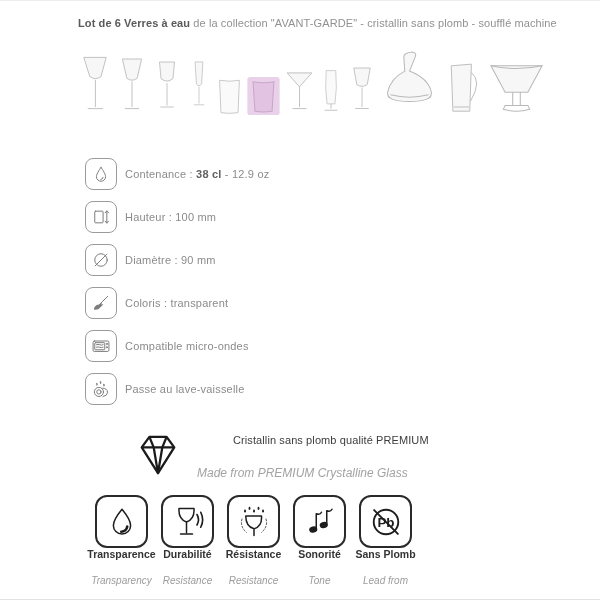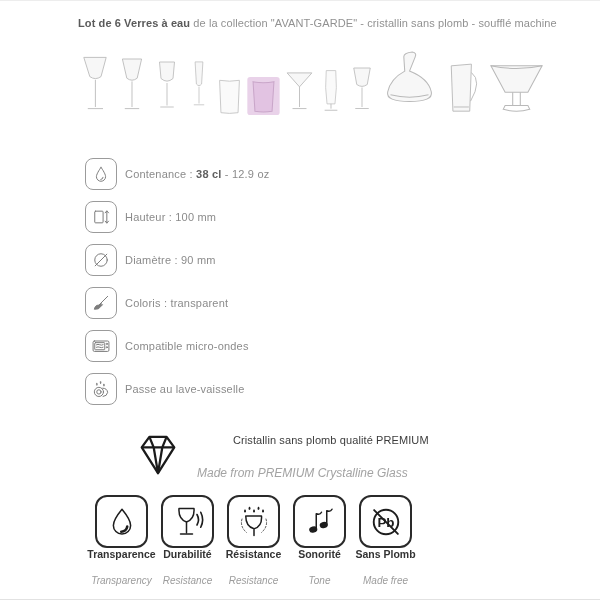--- a/index.html
+++ b/index.html
@@ -278,16 +278,16 @@
 
   <div class="feature">
     <span class="feature-box">
       <svg width="38" height="38" viewBox="0 0 48 48">
         <circle cx="24" cy="24" r="15.5" stroke-width="2.4"></circle>
         <text x="24" y="30" text-anchor="middle" font-family="Liberation Sans, sans-serif" font-size="17" font-weight="bold" fill="#1d1d1d" stroke="none">Pb</text>
         <path d="M9 9 L39 39" stroke-width="2.4"></path>
       </svg>
     </span>
     <span class="f-fr">Sans Plomb</span>
-    <span class="f-en">Made free</span>
+    <span class="f-en">Lead from</span>
   </div>
 
 </div>
 
 </body></html>

